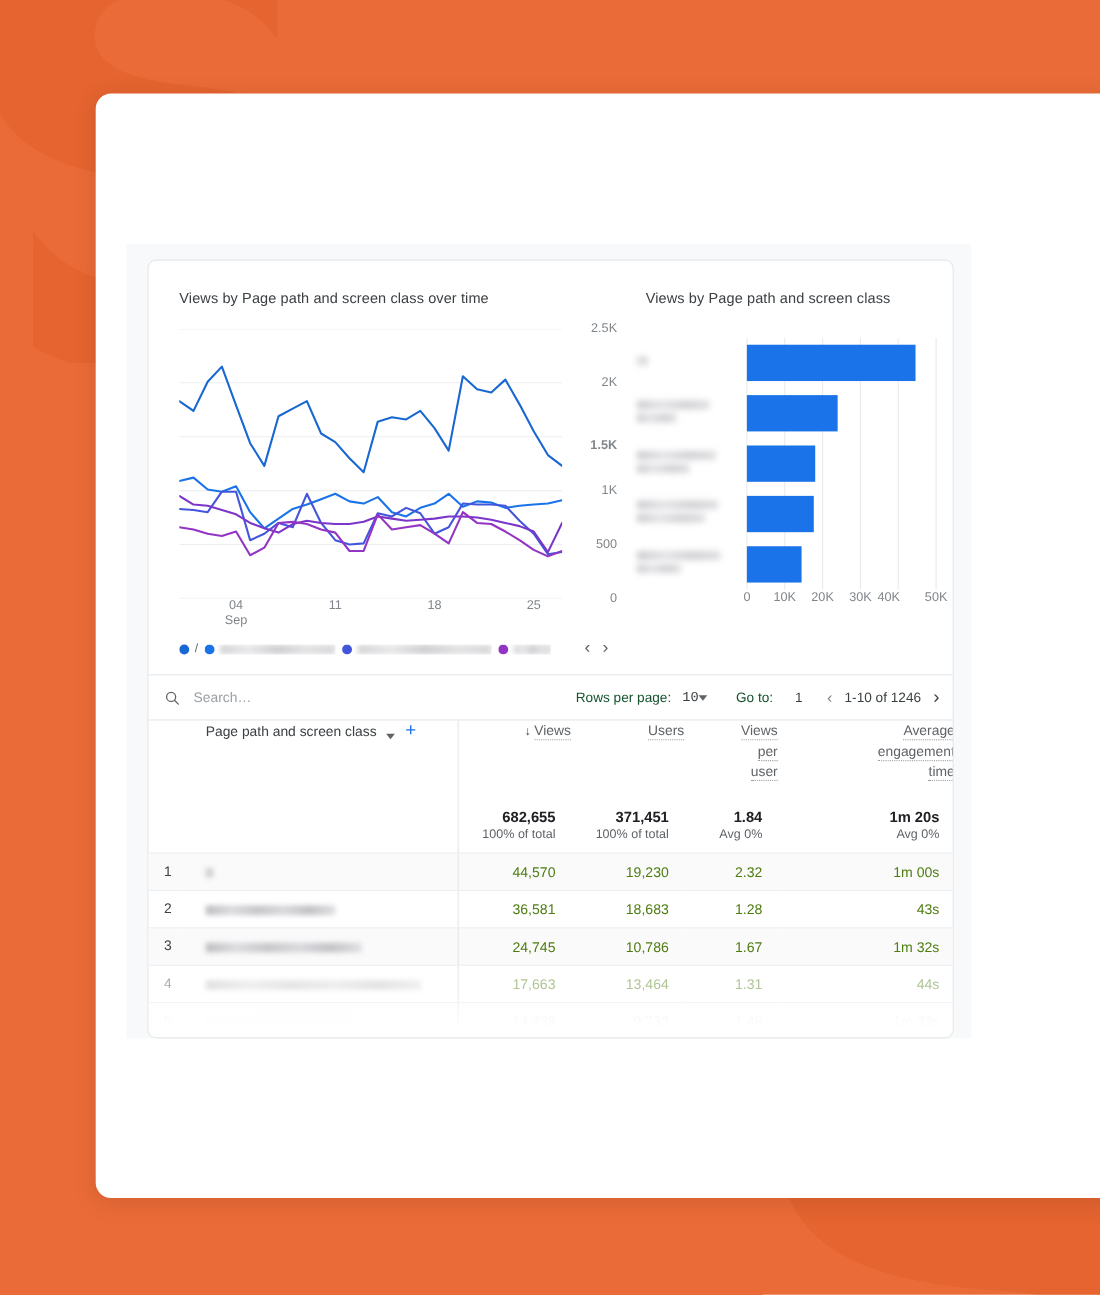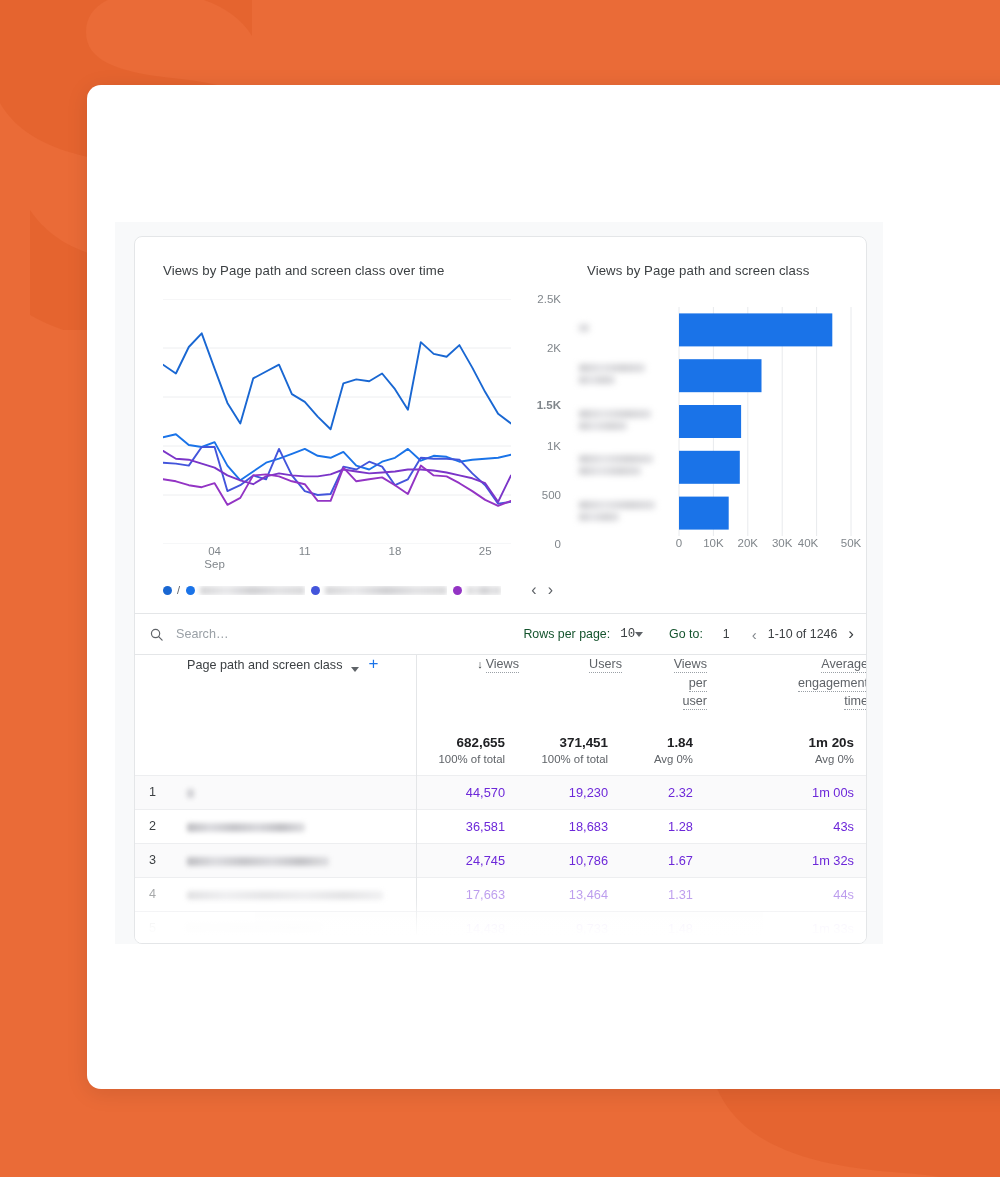--- a/index.html
+++ b/index.html
@@ -285,21 +285,21 @@
     padding-right: 14px;
     vertical-align: middle;
   }
   .totals-val { font-size: 13.4px; color: #202124; font-weight: bold; line-height: 17px; }
   .totals-sub { font-size: 11.4px; color: #5F6368; line-height: 16px; }
 
   tbody.rows tr { border-top: 1px solid #EDEEF0; }
   tbody.rows td {
     height: 34px;
     font-size: 12.8px;
-    color: #6d28d9;
+    color: #4d7c0f;
     text-align: right;
     padding-right: 14px;
   }
   tbody.rows td.idx {
     text-align: left;
     padding-left: 14px;
     color: #3C4043;
     font-size: 12.6px;
   }
   tbody.rows td.dim { text-align: left; padding-left: 22px; }

